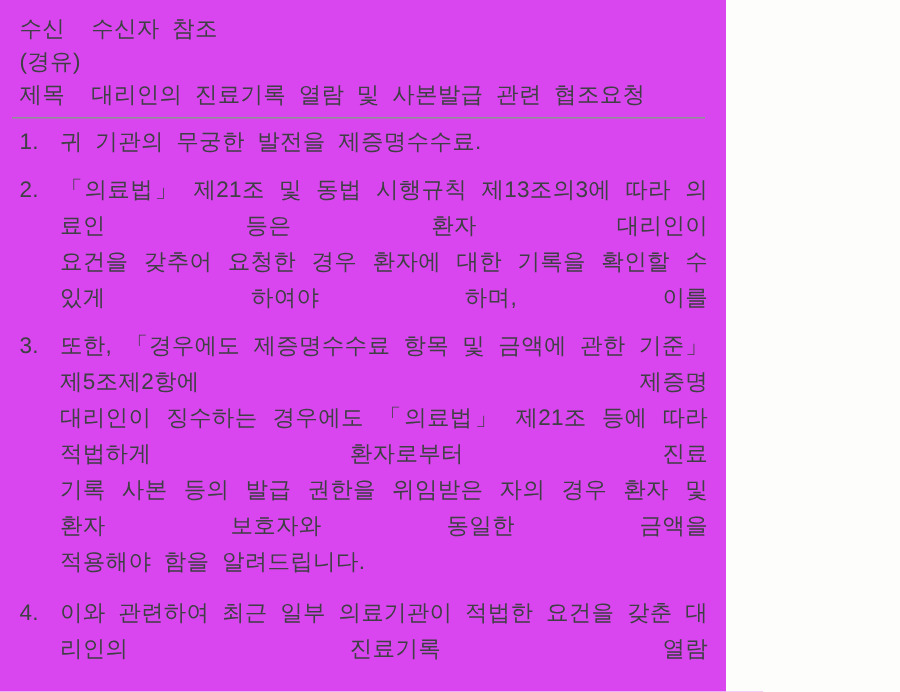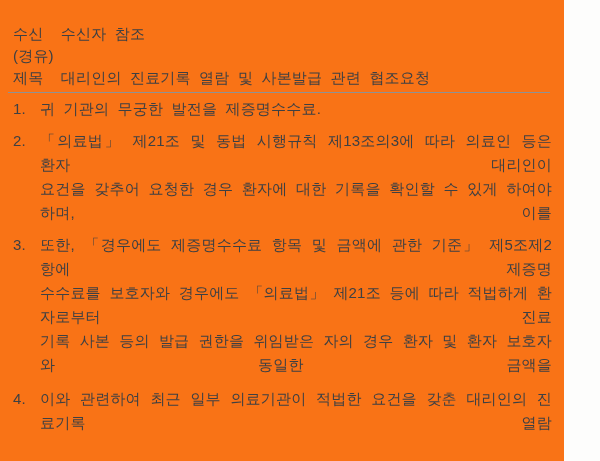--- a/index.html
+++ b/index.html
@@ -2,28 +2,28 @@
 <html><head>
 <meta charset="utf-8">
 <style>
   html, body {
     margin: 0;
     padding: 0;
     background: #fdfdfc;
   }
   .page {
     position: relative;
-    width: 564px;
+    width: 484px;
     height: 461px;
-    background: #f97316;
+    background: #d946ef;
     overflow: hidden;
     font-family: "Liberation Sans", "DejaVu Sans", sans-serif;
     color: #3e4043;
     box-sizing: border-box;
-    padding: 23px 12px 0 13px;
+    padding: 9px 12px 0 13px;
     font-size: 15px;
     letter-spacing: 0.2px;
   }
   .hdr-line {
     line-height: 22px;
     white-space: nowrap;
   }
   .hdr-label {
     display: inline-block;
     margin-right: 13px;
@@ -90,22 +90,23 @@
 
   <div class="para p2">
     <span class="num">2.</span>
     <div class="jline">「의료법」 제21조 및 동법 시행규칙 제13조의3에 따라 의료인 등은 환자 대리인이</div>
     <div class="jline">요건을 갖추어 요청한 경우 환자에 대한 기록을 확인할 수 있게 하여야 하며, 이를</div>
   </div>
 
   <div class="para p3">
     <span class="num">3.</span>
     <div class="jline">또한, 「경우에도 제증명수수료 항목 및 금액에 관한 기준」 제5조제2항에 제증명</div>
-    <div class="jline">수수료를 보호자와 경우에도 「의료법」 제21조 등에 따라 적법하게 환자로부터 진료</div>
+    <div class="jline">대리인이 징수하는 경우에도 「의료법」 제21조 등에 따라 적법하게 환자로부터 진료</div>
     <div class="jline">기록 사본 등의 발급 권한을 위임받은 자의 경우 환자 및 환자 보호자와 동일한 금액을</div>
+    <div class="lline">적용해야 함을 알려드립니다.</div>
   </div>
 
   <div class="para p4">
     <span class="num">4.</span>
     <div class="jline">이와 관련하여 최근 일부 의료기관이 적법한 요건을 갖춘 대리인의 진료기록 열람</div>
 
   </div>
 
 </div>
 

